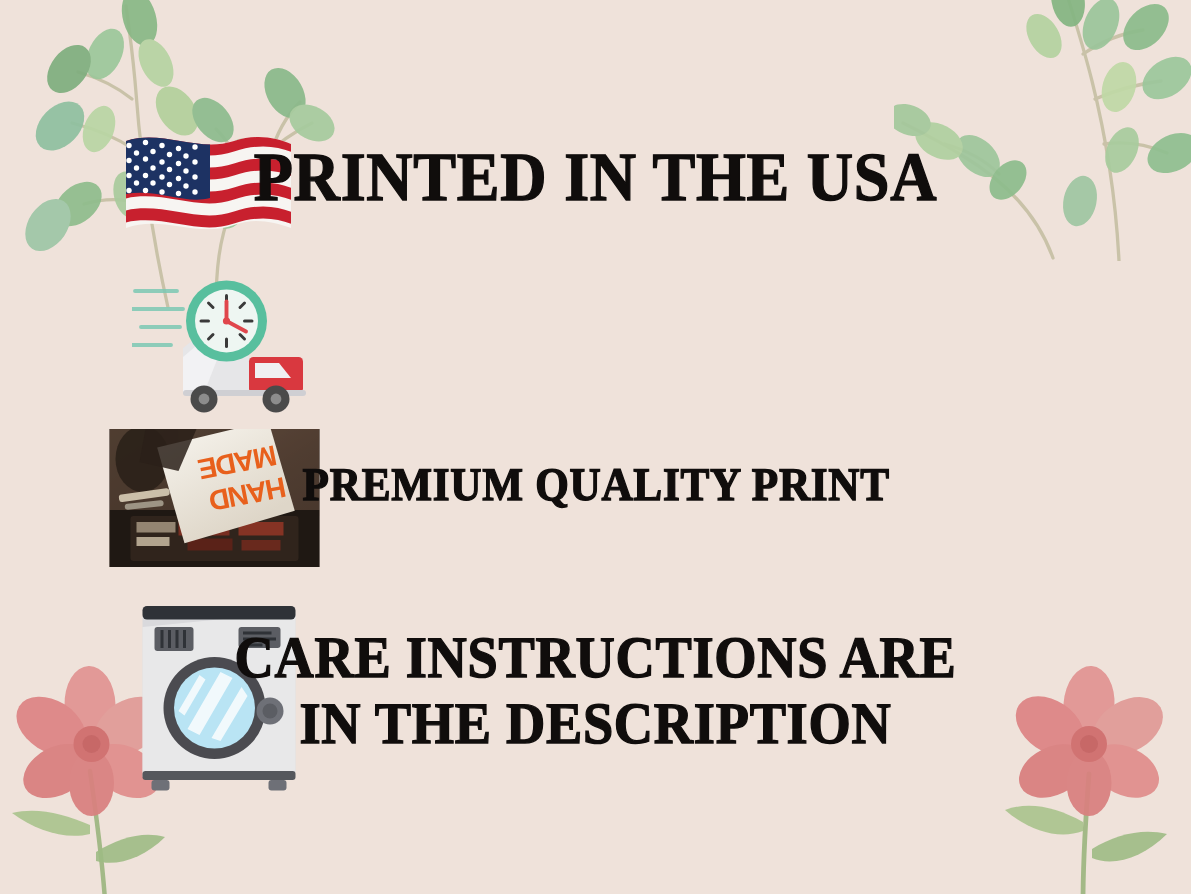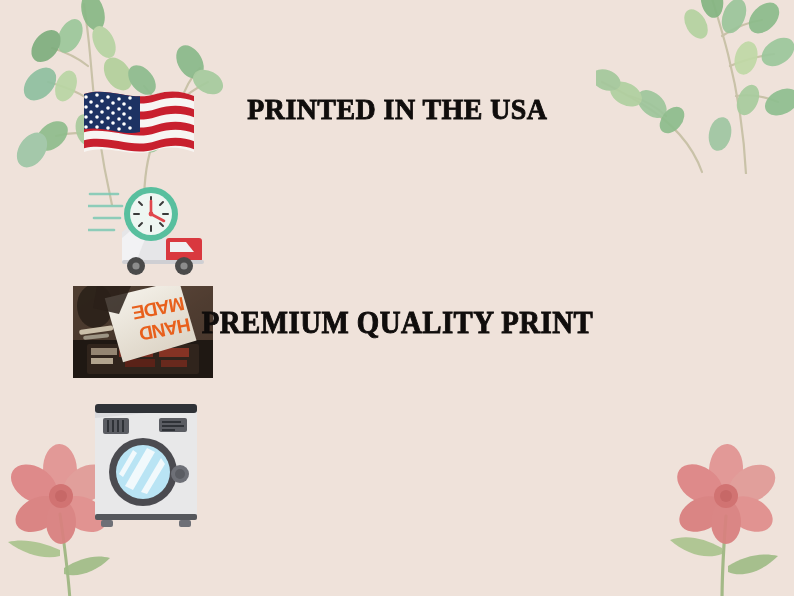--- a/index.html
+++ b/index.html
@@ -39,21 +39,21 @@
     white-space: nowrap;
     transform-origin: center center;
   }
 
   
   .didone {
     font-stretch: condensed;
     -webkit-text-stroke: 0.9px #100d0c;
   }
 
-  #row1-text { left: 0; right: 0; top: 92px; font-size: 30px; }
+  #row1-text { left: 0; right: 0; top: 92px; font-size: 46px; }
   #row1-text span { display: inline-block; transform: scaleX(0.93); }
 
   #row2-text { left: 0; right: 0; top: 208px; font-size: 37px; }
   #row2-text span { display: inline-block; transform: scaleX(0.93); }
 
   #row3-text { left: 0; right: 0; top: 306px; font-size: 31px; }
   #row3-text span { display: inline-block; transform: scaleX(0.93); }
 
   #row4-text { left: 0; right: 0; top: 417px; font-size: 39px; }
   #row4-text span { display: block; transform: scaleX(0.93); }
@@ -342,14 +342,18 @@
         <path d="M34 80 L48 56 L52 59 L38 83 Z"></path>
       </g>
       <circle cx="95" cy="80" r="9" fill="#6e7077"></circle>
       <circle cx="95" cy="80" r="5" fill="#5b5d63"></circle>
       <rect x="10" y="120" width="102" height="6" rx="2" fill="#55575c"></rect>
       <rect x="16" y="126" width="12" height="7" rx="2" fill="#6e7077"></rect>
       <rect x="94" y="126" width="12" height="7" rx="2" fill="#6e7077"></rect>
     </svg>
   </div>
 
+  <div class="text-cell didone" id="row4-text">
+    <span>CARE INSTRUCTIONS ARE</span>
+    <span>IN THE DESCRIPTION</span>
+  </div>
 
 </div>
 
 </body></html>

